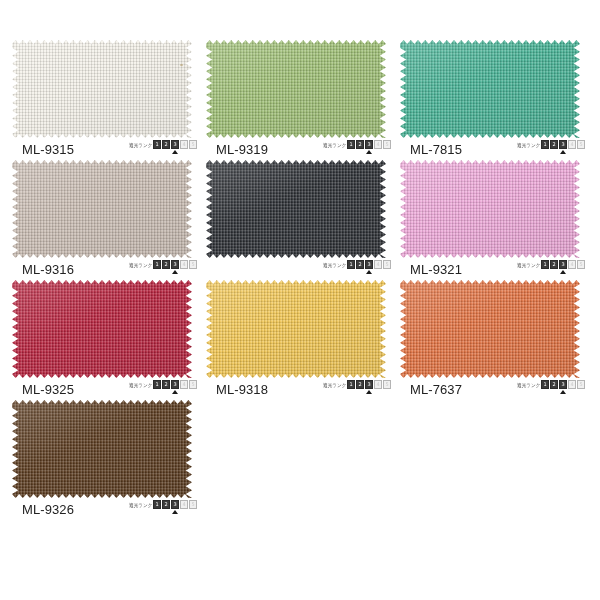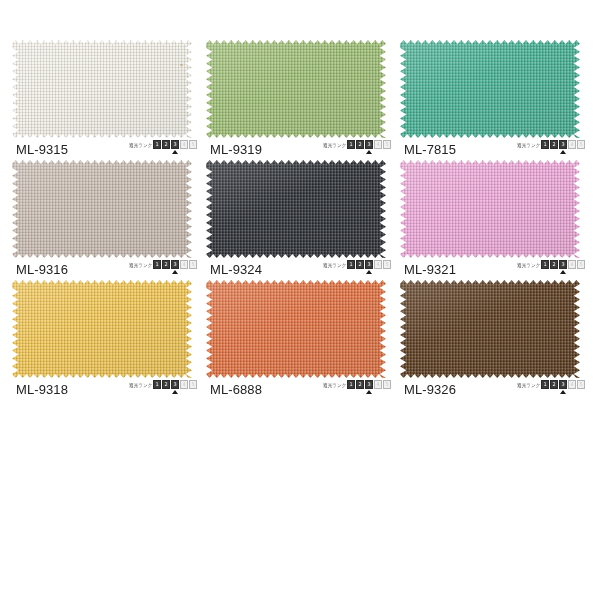--- a/index.html
+++ b/index.html
@@ -89,21 +89,21 @@
   .sheen{
     position:absolute;inset:0;
     background:linear-gradient(155deg,rgba(255,255,255,.14) 0%,
                rgba(255,255,255,0) 42%, rgba(0,0,0,.05) 100%);
     pointer-events:none;
   }
 
   
   .caption{
     position:absolute;
-    left:6px;top:98px;
+    left:12px;top:98px;
     width:186px;height:22px;
     display:flex;align-items:center;
   }
   .code{
     font-size:13px;
     color:#222222;
     letter-spacing:.1px;
     white-space:nowrap;
   }
 
@@ -251,23 +251,20 @@
           </div>
         </div>
       </div>
       <div class="cell">
         <div class="swatch-wrap">
           <div class="swatch pinked" style="background: rgb(43, 46, 51);">
             <div class="weave"></div>
             <div class="sheen"></div>
           </div>
         </div>
-        <div class="caption">
-          <span class="code">ML-9324</span>
-        </div>
         <div class="rank">
           <span class="rank-label">遮光ランク</span>
           <div class="rank-boxes">
             <div class="rbox on">1</div>
             <div class="rbox on">2</div>
             <div class="rbox on">3</div>
             <div class="rbox off">4</div>
             <div class="rbox off">5</div>
             <div class="rank-marker" style="left: 19px;"></div>
           </div>
@@ -290,20 +287,42 @@
             <div class="rbox on">2</div>
             <div class="rbox on">3</div>
             <div class="rbox off">4</div>
             <div class="rbox off">5</div>
             <div class="rank-marker" style="left: 19px;"></div>
           </div>
         </div>
       </div>
       <div class="cell">
         <div class="swatch-wrap">
+          <div class="swatch pinked" style="background: rgb(181, 33, 60);">
+            <div class="weave"></div>
+            <div class="sheen"></div>
+          </div>
+        </div>
+        <div class="caption">
+          <span class="code">ML-9325</span>
+        </div>
+        <div class="rank">
+          <span class="rank-label">遮光ランク</span>
+          <div class="rank-boxes">
+            <div class="rbox on">1</div>
+            <div class="rbox on">2</div>
+            <div class="rbox on">3</div>
+            <div class="rbox off">4</div>
+            <div class="rbox off">5</div>
+            <div class="rank-marker" style="left: 19px;"></div>
+          </div>
+        </div>
+      </div>
+      <div class="cell">
+        <div class="swatch-wrap">
           <div class="swatch pinked" style="background: rgb(240, 197, 82);">
             <div class="weave"></div>
             <div class="sheen"></div>
           </div>
         </div>
         <div class="caption">
           <span class="code">ML-9318</span>
         </div>
         <div class="rank">
           <span class="rank-label">遮光ランク</span>
@@ -318,21 +337,21 @@
         </div>
       </div>
       <div class="cell">
         <div class="swatch-wrap">
           <div class="swatch pinked" style="background: rgb(224, 112, 64);">
             <div class="weave"></div>
             <div class="sheen"></div>
           </div>
         </div>
         <div class="caption">
-          <span class="code">ML-6888</span>
+          <span class="code">ML-7637</span>
         </div>
         <div class="rank">
           <span class="rank-label">遮光ランク</span>
           <div class="rank-boxes">
             <div class="rbox on">1</div>
             <div class="rbox on">2</div>
             <div class="rbox on">3</div>
             <div class="rbox off">4</div>
             <div class="rbox off">5</div>
             <div class="rank-marker" style="left: 19px;"></div>

